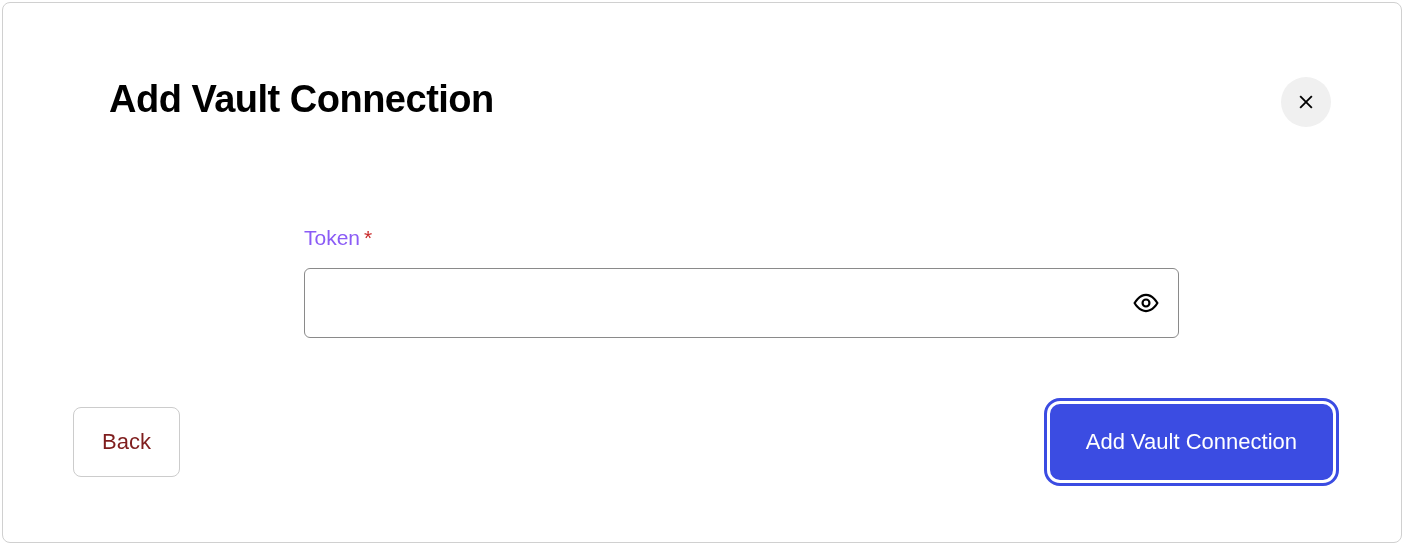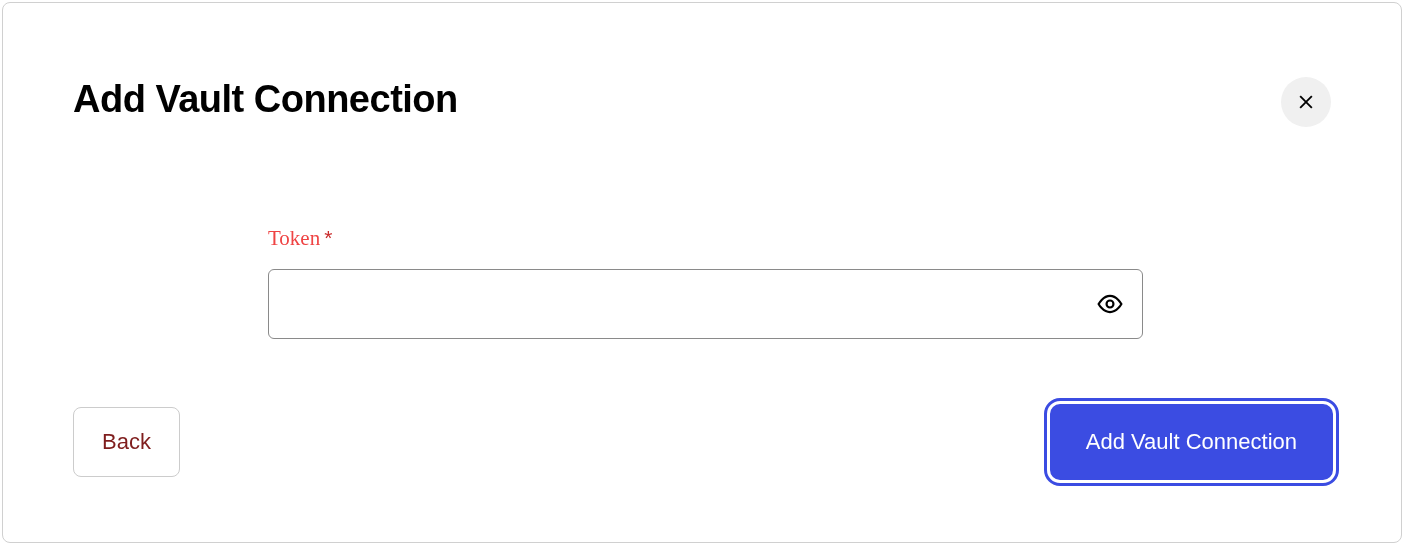--- a/index.html
+++ b/index.html
@@ -15,21 +15,21 @@
       position: relative;
     }
     .modal {
       width: 1400px;
       height: 541px;
       margin: 2px;
       border: 1px solid #d0d0d0;
       border-radius: 8px;
       background: #fff;
       position: relative;
-      padding: 75px 70px 60px 70px;
+      padding: 75px 70px 60px 106px;
     }
     .modal-title {
       font-size: 38px;
       font-weight: 600;
       color: #000;
       letter-spacing: -0.5px;
     }
     .close-btn {
       position: absolute;
       top: 74px;
@@ -50,23 +50,22 @@
       stroke: #000;
       stroke-width: 2.2;
     }
     .form-section {
       margin-top: 105px;
       margin-left: 195px;
       width: 875px;
     }
     .field-label {
       font-size: 21px;
-      color: #ef4444;
+      color: #8b5cf6;
       display: inline-block;
-      font-family: Liberation Serif, serif;
     }
     .required-star {
       color: #c92a2a;
       margin-left: 4px;
       font-size: 21px;
     }
     .input-wrapper {
       position: relative;
       margin-top: 18px;
     }

